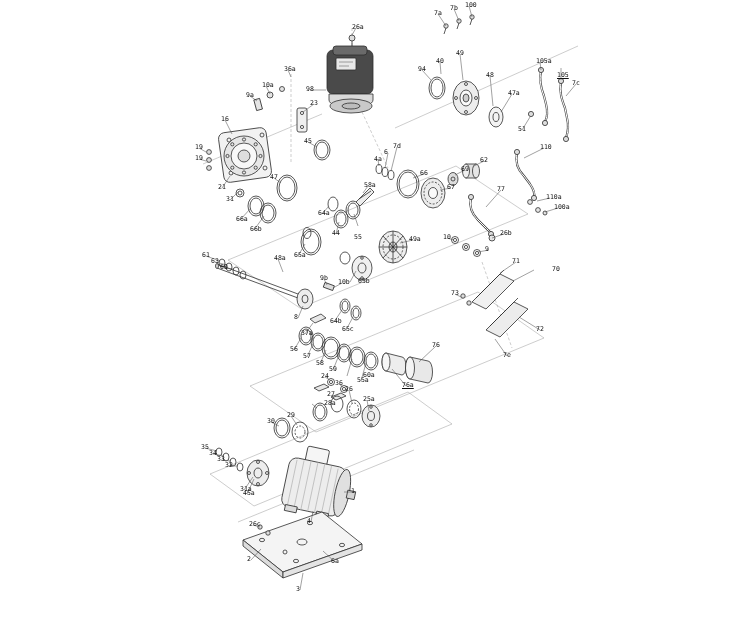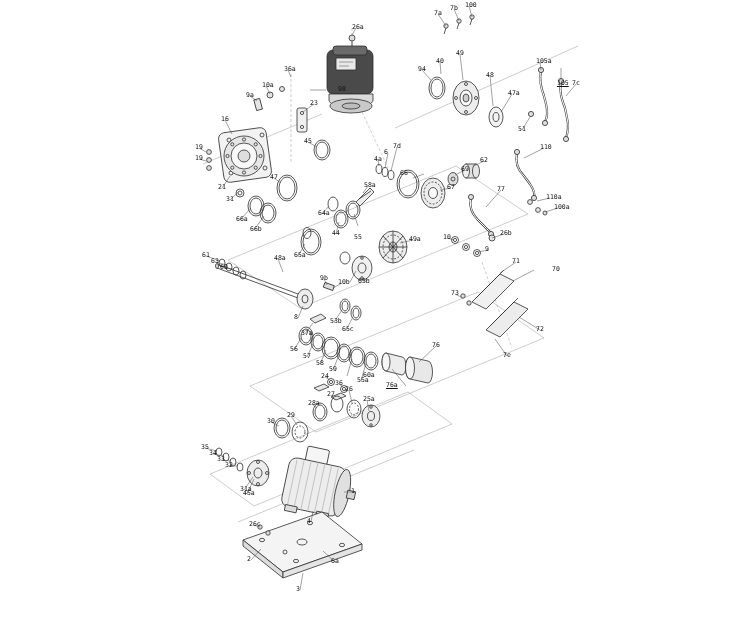--- a/index.html
+++ b/index.html
@@ -414,29 +414,29 @@
       <line x1="251" y1="560" x2="261" y2="549"></line>
       <line x1="300" y1="590" x2="303" y2="573"></line>
       <line x1="335" y1="562" x2="323" y2="551"></line>
     </svg>
 
   <div id="callouts">
       <span class="callout" style="left: 434px; top: 10px; color: rgb(17, 17, 17);">7a</span>
       <span class="callout" style="left: 450px; top: 5px; color: rgb(17, 17, 17);">7b</span>
       <span class="callout" style="left: 465px; top: 2px; color: rgb(17, 17, 17);">100</span>
       <span class="callout" style="left: 536px; top: 58px; color: rgb(17, 17, 17);">105a</span>
-      <span class="callout" style="left: 557px; top: 80px; color: rgb(17, 17, 17); text-decoration: underline;">105</span>
+      <span class="callout" style="left: 557px; top: 72px; color: rgb(17, 17, 17); text-decoration: underline;">105</span>
       <span class="callout" style="left: 572px; top: 80px; color: rgb(17, 17, 17);">7c</span>
       <span class="callout" style="left: 518px; top: 126px; color: rgb(17, 17, 17);">51</span>
       <span class="callout" style="left: 418px; top: 66px; color: rgb(17, 17, 17);">94</span>
       <span class="callout" style="left: 436px; top: 58px; color: rgb(17, 17, 17);">40</span>
       <span class="callout" style="left: 456px; top: 50px; color: rgb(17, 17, 17);">49</span>
       <span class="callout" style="left: 486px; top: 72px; color: rgb(17, 17, 17);">48</span>
       <span class="callout" style="left: 508px; top: 90px; color: rgb(17, 17, 17);">47a</span>
-      <span class="callout" style="left: 306px; top: 86px; color: rgb(17, 17, 17); margin-left: 32px;">98</span>
+      <span class="callout" style="left: 306px; top: 86px; color: rgb(17, 17, 17);">98</span>
       <span class="callout" style="left: 352px; top: 24px; color: rgb(17, 17, 17);">26a</span>
       <span class="callout" style="left: 246px; top: 92px; color: rgb(17, 17, 17);">9a</span>
       <span class="callout" style="left: 262px; top: 82px; color: rgb(17, 17, 17);">10a</span>
       <span class="callout" style="left: 284px; top: 66px; color: rgb(17, 17, 17);">36a</span>
       <span class="callout" style="left: 310px; top: 100px; color: rgb(17, 17, 17);">23</span>
       <span class="callout" style="left: 195px; top: 144px; color: rgb(17, 17, 17);">19</span>
       <span class="callout" style="left: 195px; top: 155px; color: rgb(17, 17, 17);">19</span>
       <span class="callout" style="left: 221px; top: 116px; color: rgb(17, 17, 17);">16</span>
       <span class="callout" style="left: 218px; top: 184px; color: rgb(17, 17, 17);">21</span>
       <span class="callout" style="left: 226px; top: 196px; color: rgb(17, 17, 17);">31</span>
@@ -445,64 +445,64 @@
       <span class="callout" style="left: 304px; top: 138px; color: rgb(17, 17, 17);">45</span>
       <span class="callout" style="left: 270px; top: 174px; color: rgb(17, 17, 17);">47</span>
       <span class="callout" style="left: 294px; top: 252px; color: rgb(17, 17, 17);">65a</span>
       <span class="callout" style="left: 332px; top: 230px; color: rgb(17, 17, 17);">44</span>
       <span class="callout" style="left: 354px; top: 234px; color: rgb(17, 17, 17);">55</span>
       <span class="callout" style="left: 364px; top: 182px; color: rgb(17, 17, 17);">58a</span>
       <span class="callout" style="left: 318px; top: 210px; color: rgb(17, 17, 17);">64a</span>
       <span class="callout" style="left: 374px; top: 156px; color: rgb(17, 17, 17);">4a</span>
       <span class="callout" style="left: 384px; top: 149px; color: rgb(17, 17, 17);">6</span>
       <span class="callout" style="left: 393px; top: 143px; color: rgb(17, 17, 17);">7d</span>
-      <span class="callout" style="left: 400px; top: 170px; color: rgb(17, 17, 17);">66</span>
+      <span class="callout" style="left: 420px; top: 170px; color: rgb(17, 17, 17);">66</span>
       <span class="callout" style="left: 447px; top: 184px; color: rgb(17, 17, 17);">67</span>
       <span class="callout" style="left: 461px; top: 166px; color: rgb(17, 17, 17);">69</span>
       <span class="callout" style="left: 480px; top: 157px; color: rgb(17, 17, 17);">62</span>
       <span class="callout" style="left: 409px; top: 236px; color: rgb(17, 17, 17);">49a</span>
       <span class="callout" style="left: 346px; top: 278px; color: rgb(17, 17, 17); padding-left: 12px;">65b</span>
       <span class="callout" style="left: 540px; top: 144px; color: rgb(17, 17, 17);">110</span>
       <span class="callout" style="left: 546px; top: 194px; color: rgb(17, 17, 17);">110a</span>
       <span class="callout" style="left: 497px; top: 186px; color: rgb(17, 17, 17); text-align: center;">77</span>
       <span class="callout" style="left: 554px; top: 204px; color: rgb(17, 17, 17);">100a</span>
       <span class="callout" style="left: 443px; top: 234px; color: rgb(17, 17, 17);">10</span>
       <span class="callout" style="left: 485px; top: 246px; color: rgb(17, 17, 17);">9</span>
       <span class="callout" style="left: 500px; top: 230px; color: rgb(17, 17, 17);">26b</span>
       <span class="callout" style="left: 202px; top: 252px; color: rgb(17, 17, 17);">61</span>
       <span class="callout" style="left: 211px; top: 258px; color: rgb(17, 17, 17);">63</span>
       <span class="callout" style="left: 220px; top: 264px; color: rgb(17, 17, 17);">60</span>
       <span class="callout" style="left: 274px; top: 255px; color: rgb(17, 17, 17);">48a</span>
       <span class="callout" style="left: 294px; top: 314px; color: rgb(17, 17, 17);">8</span>
       <span class="callout" style="left: 320px; top: 275px; color: rgb(17, 17, 17);">9b</span>
       <span class="callout" style="left: 338px; top: 279px; color: rgb(17, 17, 17);">10b</span>
-      <span class="callout" style="left: 330px; top: 318px; color: rgb(17, 17, 17);">53b</span>
+      <span class="callout" style="left: 330px; top: 318px; color: rgb(17, 17, 17);">64b</span>
       <span class="callout" style="left: 342px; top: 326px; color: rgb(17, 17, 17);">65c</span>
       <span class="callout" style="left: 301px; top: 330px; color: rgb(17, 17, 17);">37a</span>
       <span class="callout" style="left: 290px; top: 346px; color: rgb(17, 17, 17);">56</span>
       <span class="callout" style="left: 303px; top: 353px; color: rgb(17, 17, 17);">57</span>
       <span class="callout" style="left: 316px; top: 360px; color: rgb(17, 17, 17);">58</span>
       <span class="callout" style="left: 329px; top: 366px; color: rgb(17, 17, 17);">59</span>
       <span class="callout" style="left: 335px; top: 372px; color: rgb(17, 17, 17); padding-left: 28px;">60a</span>
       <span class="callout" style="left: 357px; top: 377px; color: rgb(17, 17, 17);">55a</span>
       <span class="callout" style="left: 432px; top: 342px; color: rgb(17, 17, 17);">76</span>
-      <span class="callout" style="left: 386px; top: 382px; color: rgb(17, 17, 17); text-decoration: underline;">76a</span>
+      <span class="callout" style="left: 402px; top: 382px; color: rgb(17, 17, 17); text-decoration: underline;">76a</span>
       <span class="callout" style="left: 552px; top: 266px; color: rgb(17, 17, 17);">70</span>
       <span class="callout" style="left: 512px; top: 258px; color: rgb(17, 17, 17);">71</span>
       <span class="callout" style="left: 536px; top: 326px; color: rgb(17, 17, 17);">72</span>
       <span class="callout" style="left: 503px; top: 352px; color: rgb(17, 17, 17);">7e</span>
       <span class="callout" style="left: 451px; top: 290px; color: rgb(17, 17, 17);">73</span>
       <span class="callout" style="left: 201px; top: 444px; color: rgb(17, 17, 17);">35</span>
       <span class="callout" style="left: 209px; top: 450px; color: rgb(17, 17, 17);">34</span>
       <span class="callout" style="left: 217px; top: 456px; color: rgb(17, 17, 17);">33</span>
       <span class="callout" style="left: 225px; top: 462px; color: rgb(17, 17, 17);">32</span>
       <span class="callout" style="left: 240px; top: 486px; color: rgb(17, 17, 17);">31a</span>
       <span class="callout" style="left: 267px; top: 418px; color: rgb(17, 17, 17);">30</span>
       <span class="callout" style="left: 287px; top: 412px; color: rgb(17, 17, 17);">29</span>
-      <span class="callout" style="left: 308px; top: 400px; color: rgb(17, 17, 17);">28a</span>
+      <span class="callout" style="left: 324px; top: 400px; color: rgb(17, 17, 17);">28a</span>
       <span class="callout" style="left: 327px; top: 391px; color: rgb(17, 17, 17);">27</span>
       <span class="callout" style="left: 345px; top: 386px; color: rgb(17, 17, 17);">26</span>
       <span class="callout" style="left: 363px; top: 396px; color: rgb(17, 17, 17);">25a</span>
       <span class="callout" style="left: 321px; top: 373px; color: rgb(17, 17, 17);">24</span>
       <span class="callout" style="left: 335px; top: 380px; color: rgb(17, 17, 17);">36</span>
       <span class="callout" style="left: 243px; top: 490px; color: rgb(17, 17, 17);">45a</span>
       <span class="callout" style="left: 351px; top: 488px; color: rgb(17, 17, 17);">1</span>
       <span class="callout" style="left: 307px; top: 518px; color: rgb(17, 17, 17);">4</span>
       <span class="callout" style="left: 249px; top: 521px; color: rgb(17, 17, 17);">26c</span>
       <span class="callout" style="left: 247px; top: 556px; color: rgb(17, 17, 17);">2</span>

